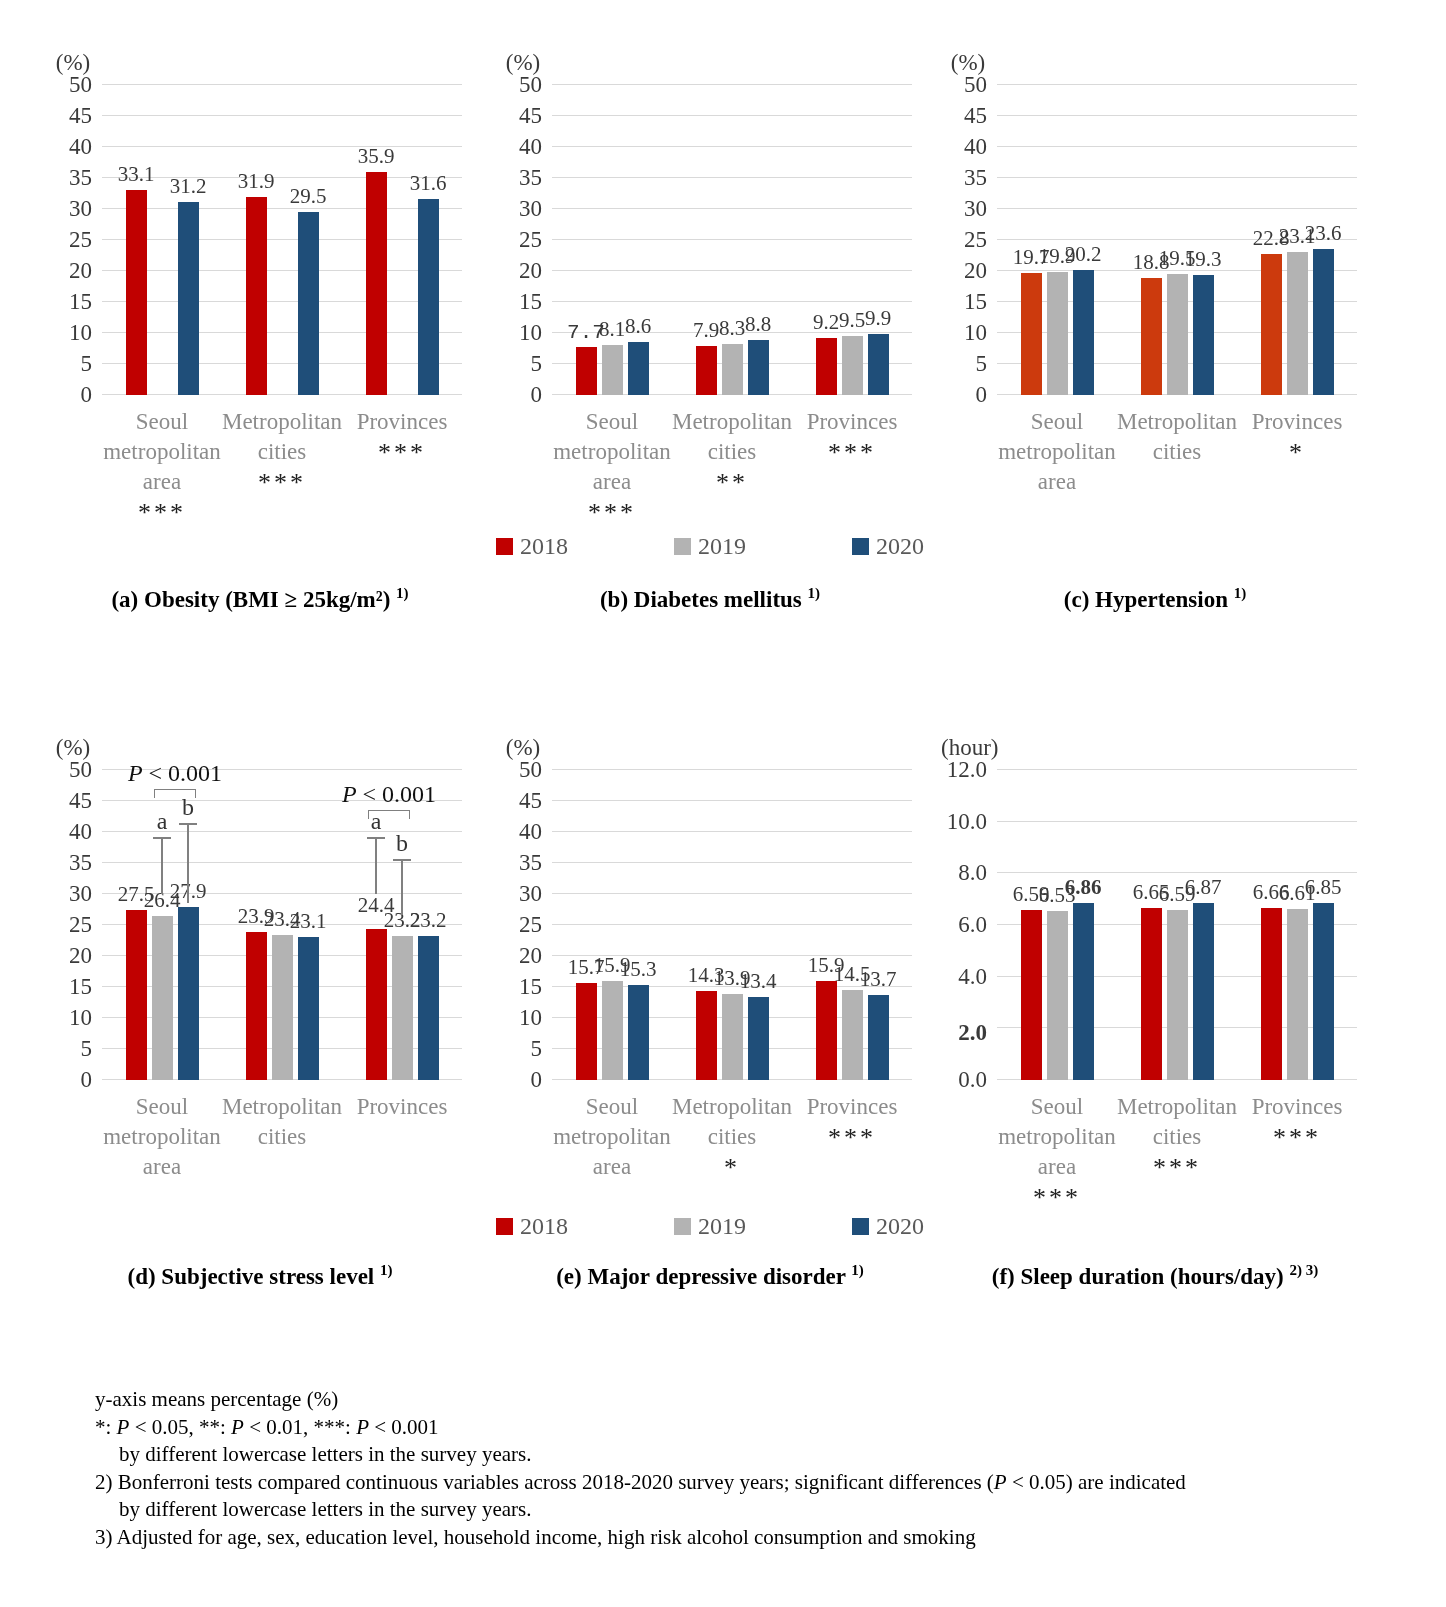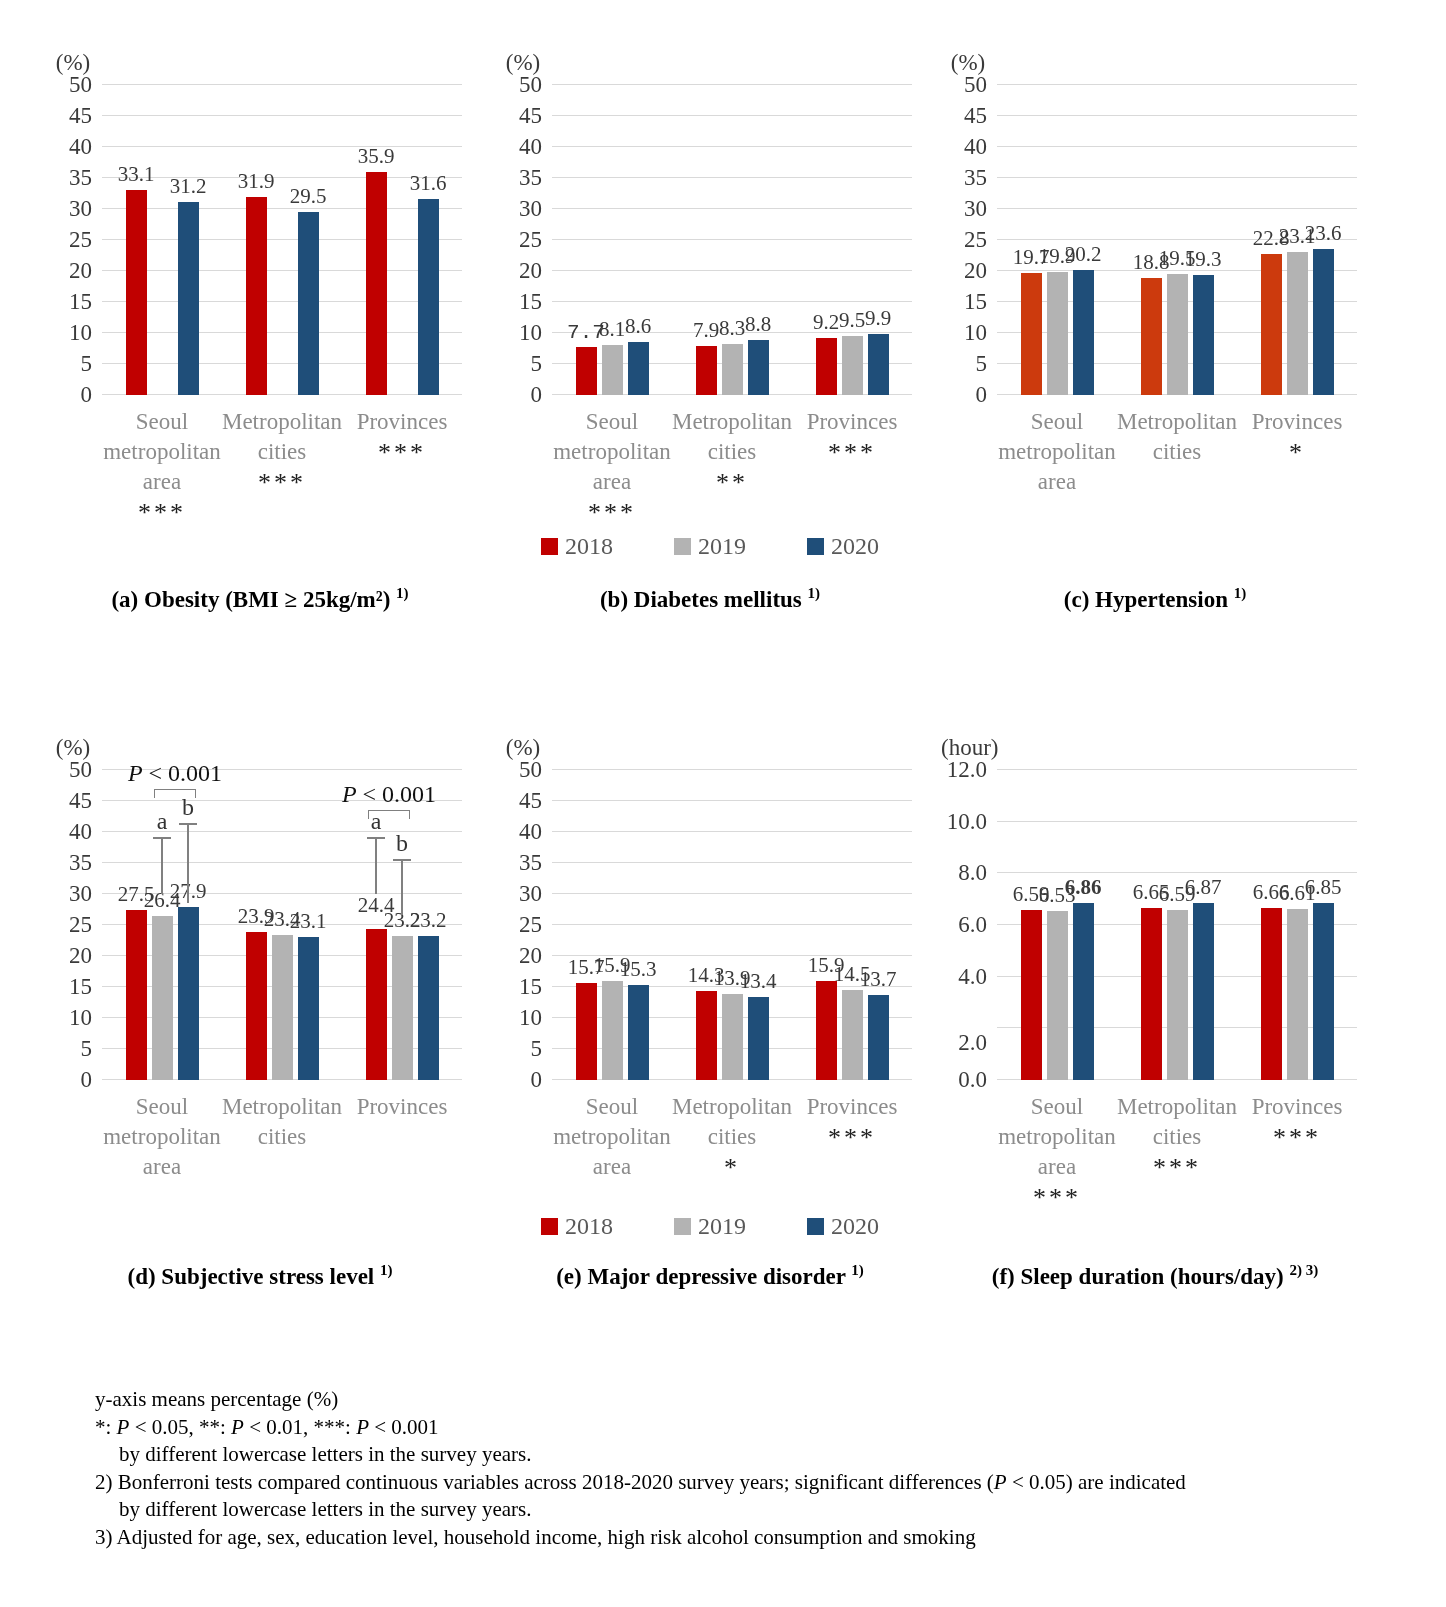--- a/index.html
+++ b/index.html
@@ -10,21 +10,21 @@
   .plot{position:absolute;left:62px;top:35px;width:360px;height:310px;}
   .gridline{position:absolute;left:0;width:100%;height:1px;background:#d9d9d9;}
   .tick{position:absolute;left:-62px;width:52px;text-align:right;font-size:23px;color:#3a3a3a;line-height:26px;}
   .bar{position:absolute;bottom:0;}
   .val{position:absolute;width:74px;text-align:center;font-size:21px;color:#3a3a3a;white-space:nowrap;}
   .cat{position:absolute;text-align:center;font-size:23px;color:#8c8c8c;line-height:30px;}
   .cat-line{white-space:nowrap;}
   .sig{font-size:26px;color:#1f1f1f;letter-spacing:3px;line-height:24px;margin-top:4px;color:#222;}
   .caption{position:absolute;left:0;width:440px;text-align:center;font-weight:bold;font-size:23px;color:#000;white-space:nowrap;}
   .caption sup{font-size:15px;}
-  .legend{position:absolute;width:460px;display:flex;justify-content:center;gap:61px;font-size:24px;color:#595959;}
+  .legend{position:absolute;width:460px;display:flex;justify-content:center;gap:106px;font-size:24px;color:#595959;}
   .legend-item{display:flex;align-items:center;gap:7px;}
   .legend-swatch{width:17px;height:17px;display:inline-block;}
   .footnotes{position:absolute;left:95px;top:1386px;width:1345px;font-size:21px;line-height:27.5px;color:#000;}
   .fn-indent{padding-left:24px;}
   .bracket{position:absolute;height:9px;border:1.5px solid #808080;border-bottom:none;box-sizing:border-box;}
   .plabel{position:absolute;width:170px;text-align:center;font-size:24px;color:#111;white-space:nowrap;}
   .ann-cap{position:absolute;height:2px;background:#808080;}
   .ann-v{position:absolute;width:2px;background:#808080;}
   .ann-letter{position:absolute;width:30px;text-align:center;font-size:24px;color:#333;}
 </style>
@@ -342,21 +342,21 @@
           <div class="sig">***</div>
         </div>
         <div class="caption" style="top: 527px;"><span>(e) Major depressive disorder </span><sup>1)</sup></div>
       </div>
       <div class="chart" style="left: 935px; top: 735px;">
         <div class="unit">(hour)</div>
         <div class="plot">
           <div class="gridline" style="bottom: 0px;"></div>
           <div class="tick" style="bottom: -13px;">0.0</div>
           <div class="gridline" style="bottom: 51.6667px;"></div>
-          <div class="tick" style="bottom: 24px;">2.0</div>
+          <div class="tick" style="bottom: 34px; font-weight: bold;">2.0</div>
           <div class="gridline" style="bottom: 103.333px;"></div>
           <div class="tick" style="bottom: 90.3333px;">4.0</div>
           <div class="gridline" style="bottom: 155px;"></div>
           <div class="tick" style="bottom: 142px;">6.0</div>
           <div class="gridline" style="bottom: 206.667px;"></div>
           <div class="tick" style="bottom: 193.667px;">8.0</div>
           <div class="gridline" style="bottom: 258.333px;"></div>
           <div class="tick" style="bottom: 245.333px;">10.0</div>
           <div class="gridline" style="bottom: 310px;"></div>
           <div class="tick" style="bottom: 297px;">12.0</div>

